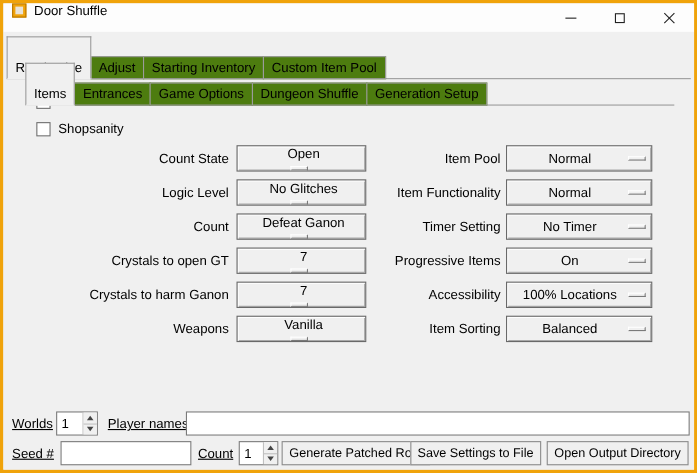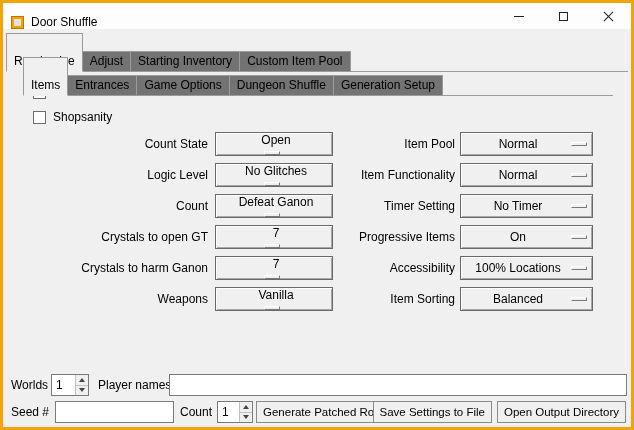--- a/index.html
+++ b/index.html
@@ -4,39 +4,39 @@
 <style>
   html,body { margin:0; padding:0; background:#e8e8e8; }
   * { box-sizing:border-box; }
   .window {
     position:relative; width:634px; height:430px;
     border:3px solid #f0a30a; background:#f0f0f0;
     font-family:"Liberation Sans", sans-serif; color:#000;
     display:flex; flex-direction:column; overflow:hidden;
   }
   
-  .titlebar { height:26px; background:#fdfdfd; display:flex; align-items:flex-end; padding-left:8px; flex:0 0 auto; }
+  .titlebar { height:26px; background:#fdfdfd; display:flex; align-items:flex-start; padding-left:8px; flex:0 0 auto; }
   .app-icon { width:13px; height:13px; background:#f0a30a; border:1px solid #b87700; position:relative; }
   .app-icon::after { content:""; position:absolute; left:2px; top:2px; right:2px; bottom:2px; background:#e7e2d8; }
   .win-title { font-size:12px; margin-left:7px; }
   .win-controls { margin-left:auto; display:flex; height:100%; }
   .win-btn { width:45px; height:100%; display:flex; align-items:center; justify-content:center; cursor:default; }
   .min-glyph { width:10px; height:1px; background:#222; }
   .max-glyph { width:9px; height:9px; border:1px solid #222; }
   .close-glyph { position:relative; width:11px; height:11px; }
   .close-glyph::before, .close-glyph::after { content:""; position:absolute; left:-1px; top:5px; width:13px; height:1px; background:#222; }
   .close-glyph::before { transform:rotate(45deg); }
   .close-glyph::after  { transform:rotate(-45deg); }
   
   .content { position:relative; flex:1; background:#f0f0f0; }
   
   .tabstrip { position:absolute; display:flex; align-items:flex-end; border-bottom:1px solid #9b9b9b; }
   .tabstrip.main { top:4px; left:3px; right:3px; }
   .tabstrip.sub  { top:28px; left:20px; right:18px; }
-  .tab { margin-bottom:-1px; border:1px solid #9b9b9b; background:#737373;
+  .tab { margin-bottom:-1px; border:1px solid #9b9b9b; background:#4d7c0f;
          padding:2px 7px 3px; font-size:12px; white-space:nowrap; cursor:default; }
   .tab + .tab { margin-left:-1px; }
   .tab.active { background:#f0f0f0; border-bottom:1px solid #f0f0f0; padding-top:20px; z-index:2; }
   
   .check-row { position:absolute; left:30px; height:16px; display:flex; align-items:center; }
   .cb { width:13px; height:13px; background:#fff; border:1px solid #6e6e6e; flex:0 0 auto; }
   .cb-label { font-size:12px; margin-left:7px; white-space:nowrap; }
   
   .row { position:absolute; left:0; right:0; height:24px; }
   .flabel { position:absolute; top:0; font-size:12px; line-height:24px; text-align:right; white-space:nowrap; }
@@ -46,21 +46,21 @@
               background:#f0f0f0; border:1px solid #696969;
               box-shadow: inset 1px 1px 0 #ffffff, inset -1px -1px 0 #a8a8a8; cursor:default; }
   .dropdown.ld { left:212px; width:118px;flex-direction:column; }
   .dropdown.rd { left:457px; width:133px; }
   .dd-value { flex:1; text-align:center; font-size:12px; padding-left:4px; white-space:nowrap; }
   .dd-ind { width:16px; height:4px; margin-right:5px; flex:0 0 auto; background:#f0f0f0;
             border-top:1px solid #ffffff; border-left:1px solid #ffffff;
             border-right:1px solid #7a7a7a; border-bottom:1px solid #7a7a7a; }
   
   .brow { position:absolute; left:3px; right:3px; height:22px; }
-  .blabel { position:absolute; top:0; font-size:12px; line-height:22px; white-space:nowrap; }
+  .blabel { position:absolute; top:0; font-size:12px; line-height:22px; white-space:nowrap;text-decoration:underline; }
   .entry { position:absolute; top:0; height:22px; border:1px solid #7a7a7a; background:#fff;
            font-family:"Liberation Sans", sans-serif; font-size:12px; padding:0 4px; }
   .spinbox { position:absolute; top:0; height:22px; display:flex; border:1px solid #7a7a7a; background:#fff; }
   .spin-val { flex:1; font-size:12px; display:flex; align-items:center; padding-left:4px; }
   .spin-btns { width:13px; display:flex; flex-direction:column; border-left:1px solid #c0c0c0; }
   .spin-btn { flex:1; background:#f0f0f0; display:flex; align-items:center; justify-content:center; cursor:default; }
   .spin-btn + .spin-btn { border-top:1px solid #c0c0c0; }
   .tri-up   { width:0; height:0; border-left:3px solid transparent; border-right:3px solid transparent; border-bottom:4px solid #444; }
   .tri-down { width:0; height:0; border-left:3px solid transparent; border-right:3px solid transparent; border-top:4px solid #444; }
   .btn { position:absolute; top:0; height:22px; background:#f0f0f0; border:1px solid #8a8a8a;

